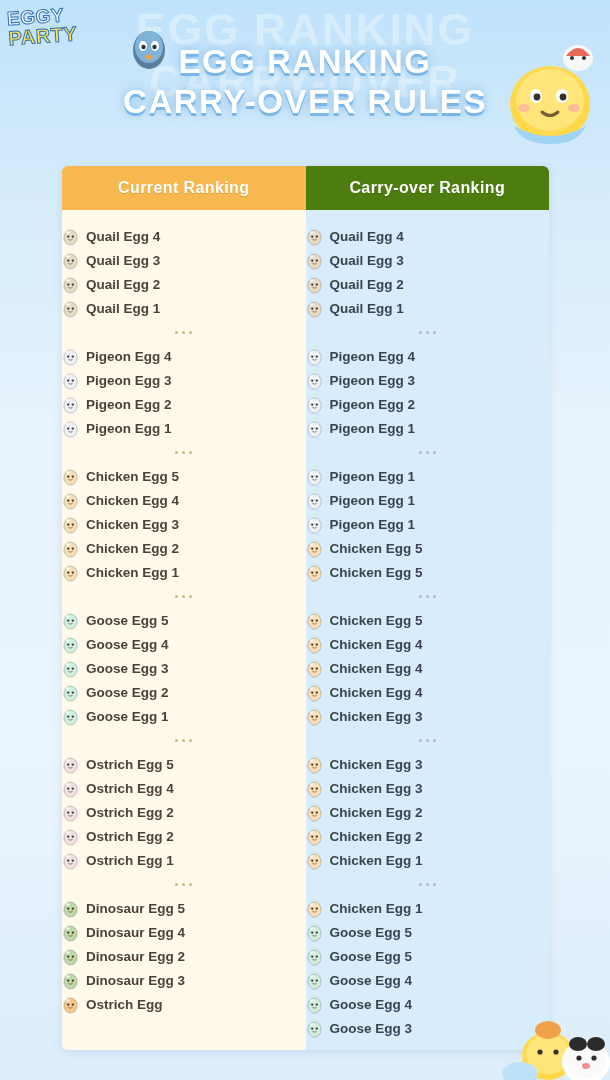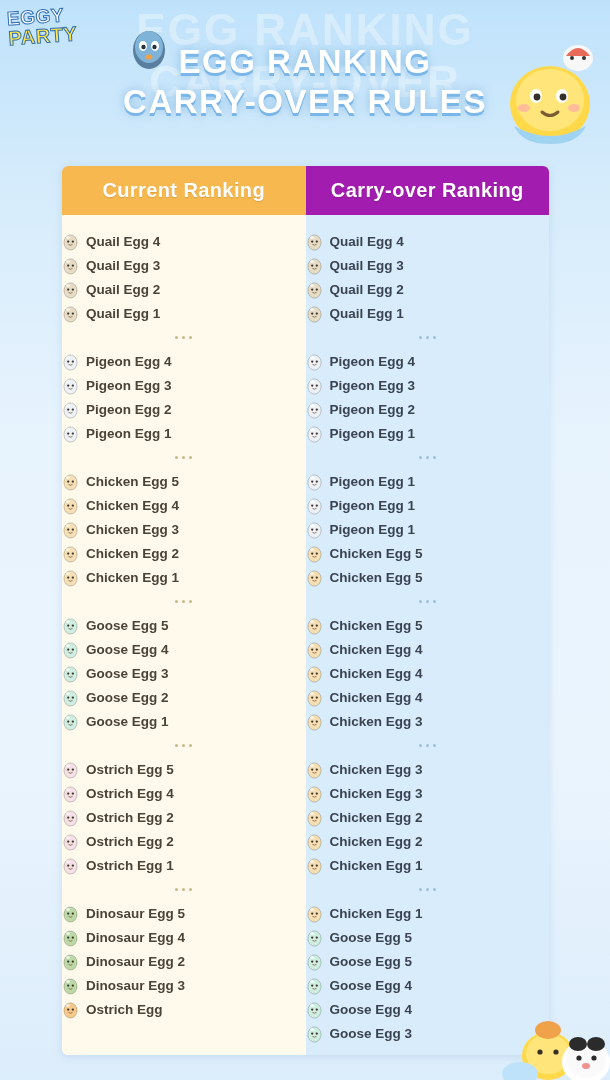--- a/index.html
+++ b/index.html
@@ -104,29 +104,29 @@
     overflow: hidden;
     box-shadow: 0 2px 8px rgba(90,140,190,0.18);
     z-index: 2;
   }
   .thead {
     display: flex;
   }
   .th {
     flex: 1 1 50%;
     text-align: center;
-    font-size: 20px;
+    font-size: 16px;
     font-weight: bold;
     color: #ffffff;
     padding: 13px 0 13px;
     letter-spacing: 0.4px;
     text-shadow: 0 1px 1px rgba(0,0,0,0.12);
   }
   .th.left  { background: #f7b84f; }
-  .th.right { background: #a21caf; }
+  .th.right { background: #4d7c0f; }
 
   .tbody {
     display: flex;
     align-items: stretch;
   }
   .col {
     flex: 1 1 50%;
     padding: 14px 0 10px;
     min-height: 760px;
   }

